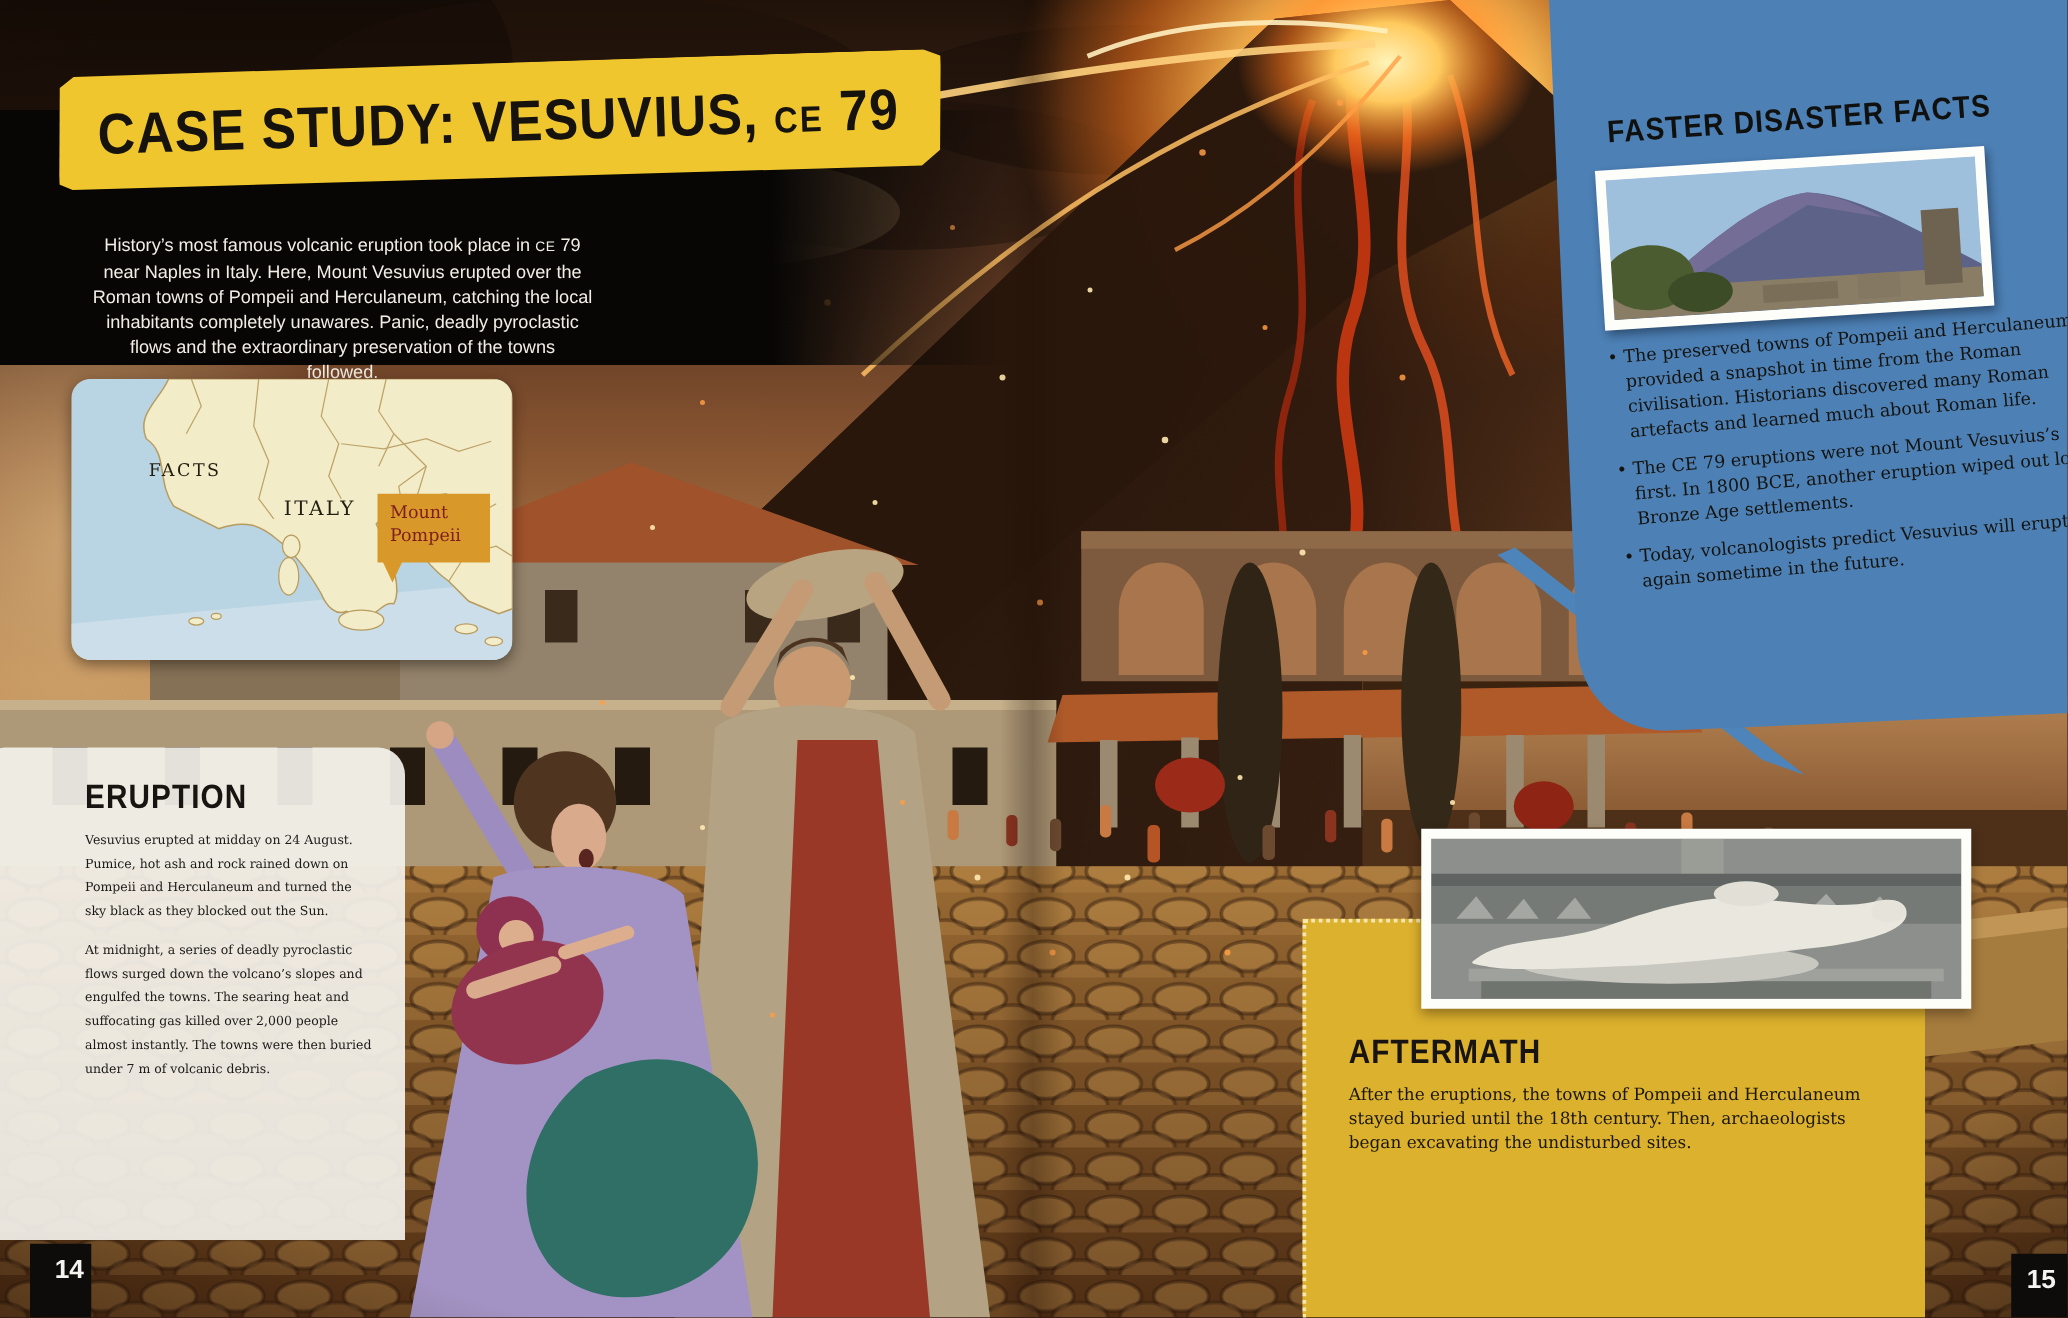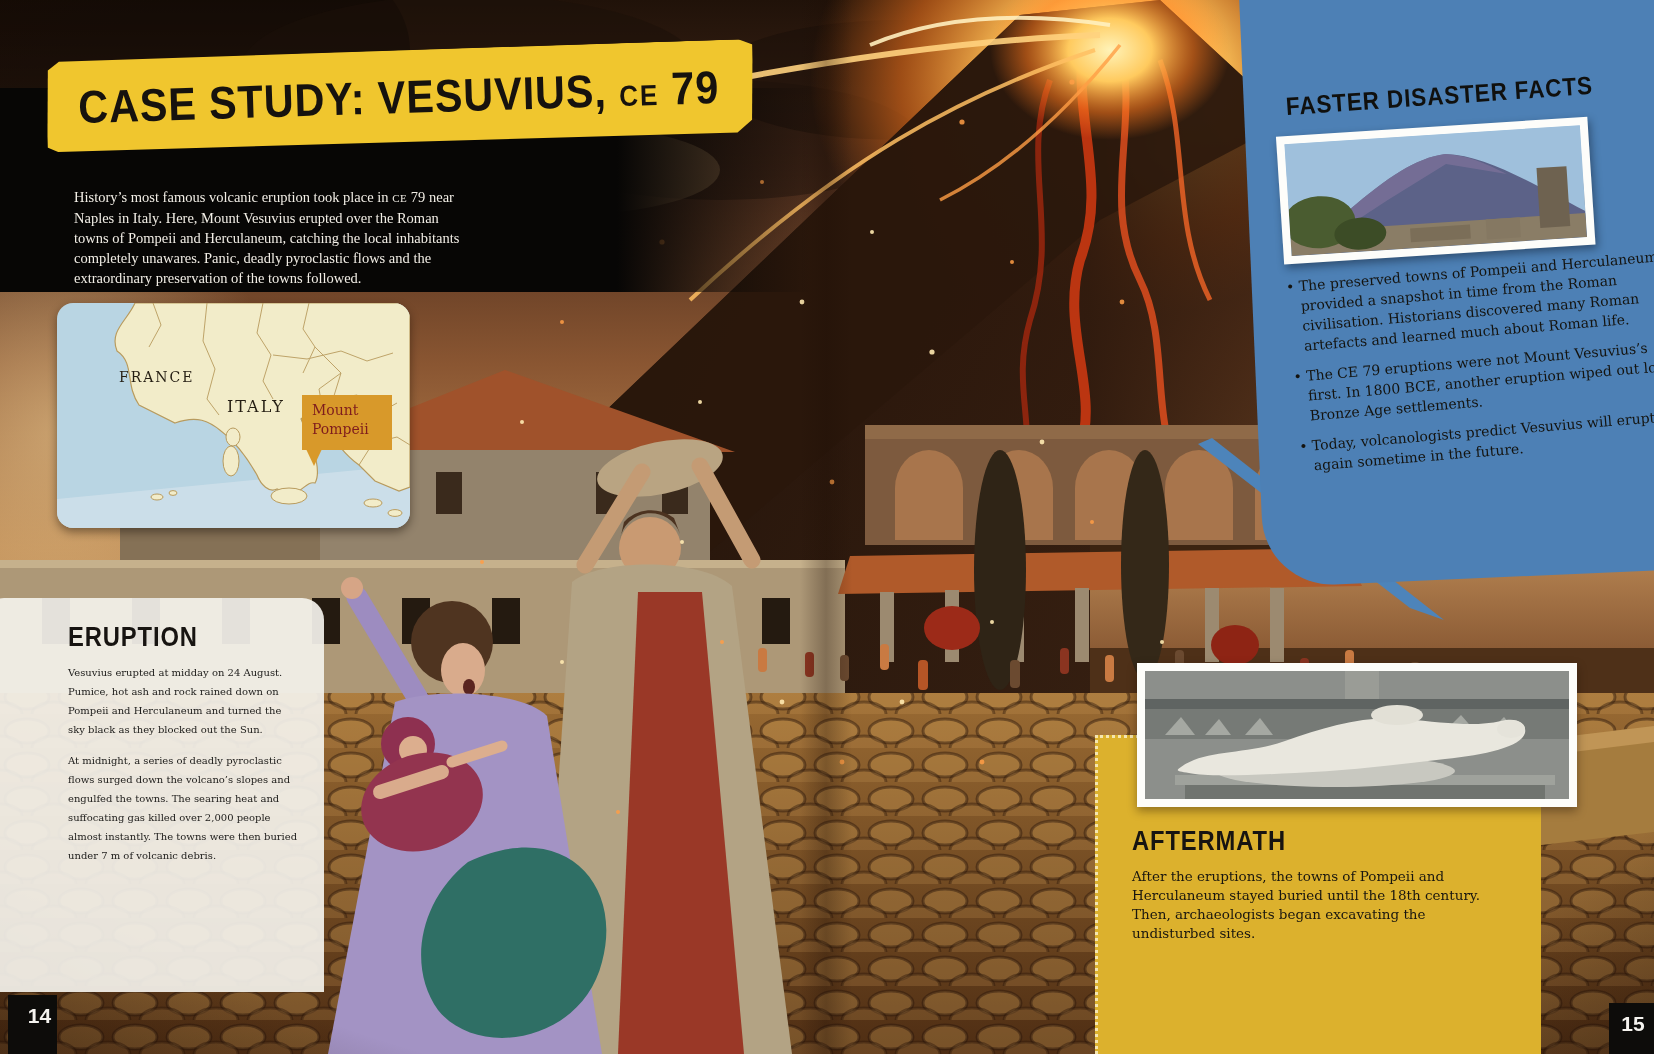--- a/index.html
+++ b/index.html
@@ -11,21 +11,21 @@
   .abs{position:absolute;}
   
   #bg{position:absolute;inset:0;z-index:0;}
   
   .gutter{left:800px;top:0;width:52px;height:1054px;z-index:1;
     background:linear-gradient(90deg,rgba(40,20,8,0) 0%,rgba(30,14,5,.30) 50%,rgba(40,20,8,0) 100%);}
   
   .intro-panel{left:0;top:88px;width:812px;height:204px;z-index:2;
     background:linear-gradient(90deg,#070605 0%,#070605 76%,rgba(7,6,5,0) 100%);}
   .intro-text{position:absolute;left:74px;top:84px;width:400px;
-    color:#f2eee6;font-size:14.5px;line-height:20px;font-family:Liberation Serif, serif;}
+    color:#f2eee6;font-size:14.5px;line-height:20px;font-family:Liberation Sans, sans-serif;text-align:center;}
   .intro-text .era{font-size:11px;letter-spacing:.5px;}
   
   .title-banner{left:46px;top:50px;width:708px;height:94px;z-index:3;
     background:var(--banner_yellow,#f0c62e);
     transform:rotate(-1.8deg);
     clip-path:polygon(0.4% 10%,2% 1%,98% 0%,100% 6%,99.6% 86%,97.5% 99%,1.5% 97%,0% 92%);
     display:flex;align-items:center;}
   .title-banner h1{margin:0 0 0 32px;font-family:"Liberation Sans",sans-serif;font-weight:900;
     font-size:46px;letter-spacing:1px;color:#16120e;white-space:nowrap;
     transform:scaleX(.9);transform-origin:left center;}
@@ -64,34 +64,34 @@
   .facts-photo .ph{width:100%;height:100%;position:relative;overflow:hidden;
     background:linear-gradient(180deg,#9dbfdc 0%,#aec9e0 45%,#8fa6bd 60%,#7e8a94 100%);}
   .facts-list{list-style:none;margin:16px 0 0 0;padding:0 30px 0 6px;width:392px;
     transform:rotate(-2.2deg);transform-origin:left top;
     color:#14130f;font-size:14px;line-height:20px;}
   .facts-list li{margin-bottom:10px;padding-left:13px;text-indent:-13px;}
   .facts-list li:before{content:"• ";}
   
   .bolt{left:1190px;top:430px;width:260px;height:210px;z-index:2;}
   
-  .aftermath-panel{left:1095px;top:735px;width:446px;height:319px;z-index:2;
+  .aftermath-panel{left:1042px;top:735px;width:498px;height:319px;z-index:2;
     background:var(--aftermath_yellow,#dcb12d);
     border-top:3px dotted rgba(250,240,200,.85);border-left:3px dotted rgba(250,240,200,.85);
     padding:88px 30px 0 34px;box-sizing:border-box;color:#19160f;}
   .aftermath-panel p{margin:0 0 12px 0;font-size:13.5px;line-height:19px;}
   .aftermath-photo{left:1137px;top:663px;width:424px;height:128px;z-index:3;
     background:#fdfdfa;padding:8px;box-shadow:0 4px 9px rgba(30,15,5,.4);}
   .aftermath-photo .ph{width:100%;height:100%;position:relative;overflow:hidden;
     background:linear-gradient(180deg,#8c8f8b 0%,#7e8280 55%,#6f7472 100%);}
   
   .page-badge{z-index:4;background:var(--page_badge_black,#0d0c0a);color:#f5f3ef;
     font-family:"Liberation Sans",sans-serif;font-weight:900;font-size:21px;
     display:flex;align-items:flex-start;justify-content:center;padding-top:9px;box-sizing:border-box;}
-  .badge-left{left:8px;top:995px;width:49px;height:59px;padding-left:14px;}
+  .badge-left{left:24px;top:995px;width:49px;height:59px;padding-left:14px;}
   .badge-right{left:1593px;top:1003px;width:48px;height:51px;margin-left:16px;}
 </style>
 </head>
 <body>
 
 <svg id="bg" viewBox="0 0 1654 1054" xmlns="http://www.w3.org/2000/svg">
   <defs>
     <linearGradient id="skyG" x1="0" y1="0" x2="0" y2="1">
       <stop offset="0" stop-color="#201209"></stop>
         <stop offset=".22" stop-color="#46291a"></stop>
@@ -325,21 +325,21 @@
       <polyline points="96,0 104,22 92,44"></polyline>
     </g>
     <ellipse cx="176" cy="134" rx="7" ry="9" fill="#f2ecc9" stroke="#b89b5e"></ellipse>
     <ellipse cx="174" cy="158" rx="8" ry="15" fill="#f2ecc9" stroke="#b89b5e"></ellipse>
     <ellipse cx="232" cy="193" rx="18" ry="8" fill="#f2ecc9" stroke="#b89b5e"></ellipse>
     <ellipse cx="100" cy="194" rx="6" ry="3" fill="#f2ecc9" stroke="#b89b5e"></ellipse>
     <ellipse cx="116" cy="190" rx="4" ry="2.4" fill="#f2ecc9" stroke="#b89b5e"></ellipse>
     <ellipse cx="316" cy="200" rx="9" ry="4" fill="#f2ecc9" stroke="#b89b5e"></ellipse>
     <ellipse cx="338" cy="210" rx="7" ry="3.4" fill="#f2ecc9" stroke="#b89b5e"></ellipse>
   </svg>
-  <span class="map-label france">FRANCE</span>
+  <span class="map-label france">FACTS</span>
   <span class="map-label italy">ITALY</span>
   <div class="map-callout">
     <div>Mount</div>
     <div>Pompeii</div>
   </div>
 </div>
 
 <div class="abs eruption-card">
   <h2 class="card-heading">ERUPTION</h2>
   <p>Vesuvius erupted at midday on 24 August. Pumice, hot ash and rock rained down on Pompeii and Herculaneum and turned the sky black as they blocked out the Sun.</p>

